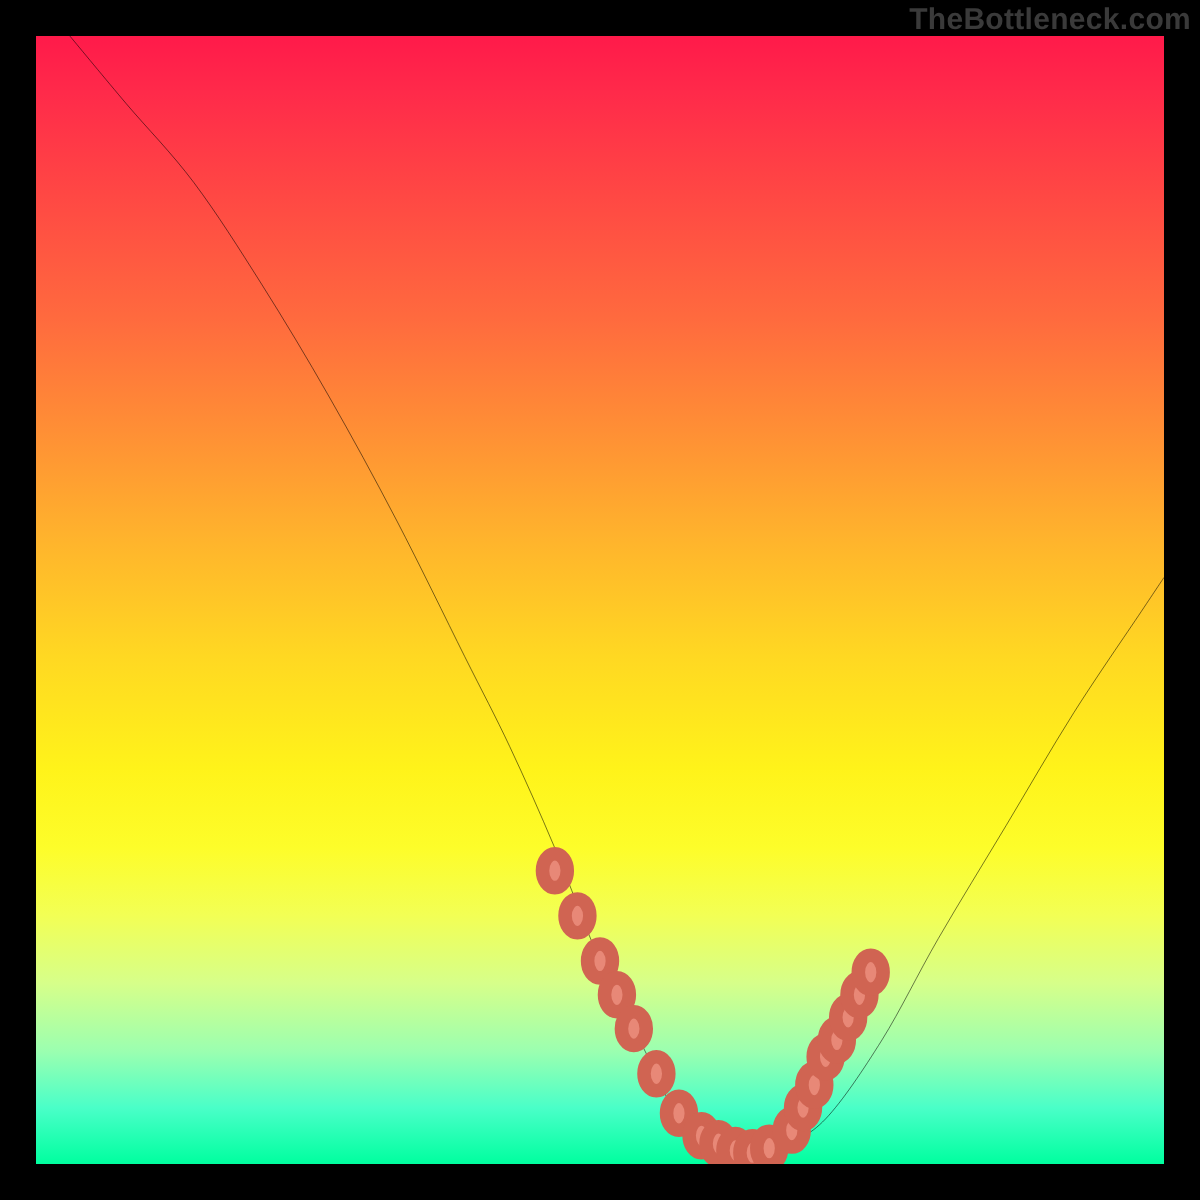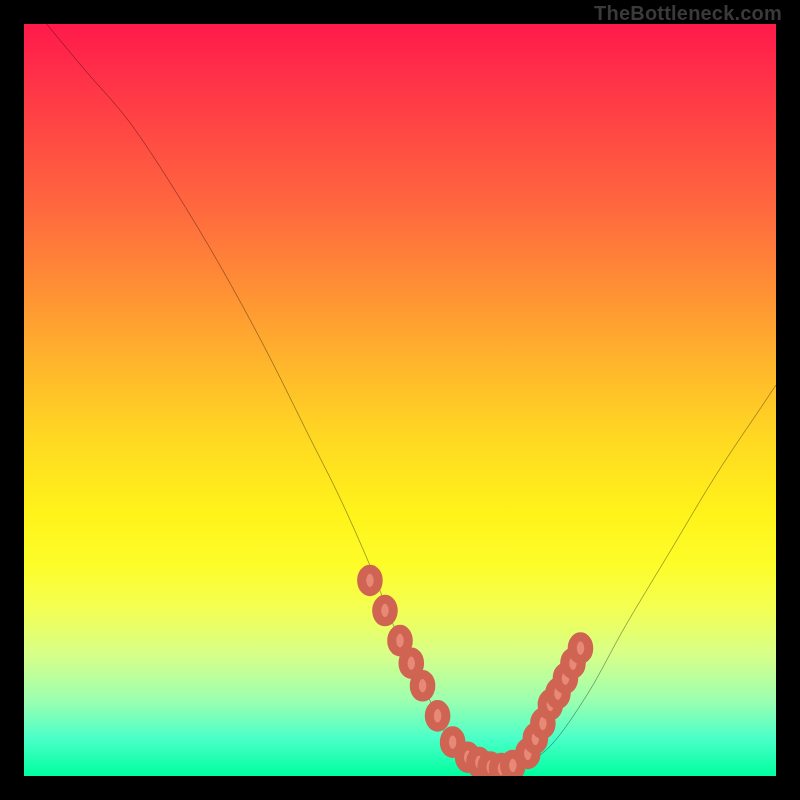--- a/index.html
+++ b/index.html
@@ -7,21 +7,21 @@
     width: 800px;
     height: 800px;
     background: #000;
     position: relative;
     font-family: Arial, Helvetica, sans-serif;
     overflow: hidden;
   }
   .watermark {
     position: absolute;
     top: 2px;
-    right: 18px;
+    right: 6px;
     font-size: 20px;
     font-weight: 600;
     color: #3a3a3a;
     letter-spacing: 0.2px;
     z-index: 10;
   }
   .plot {
     position: absolute;
     left: 24px;
     top: 24px;

